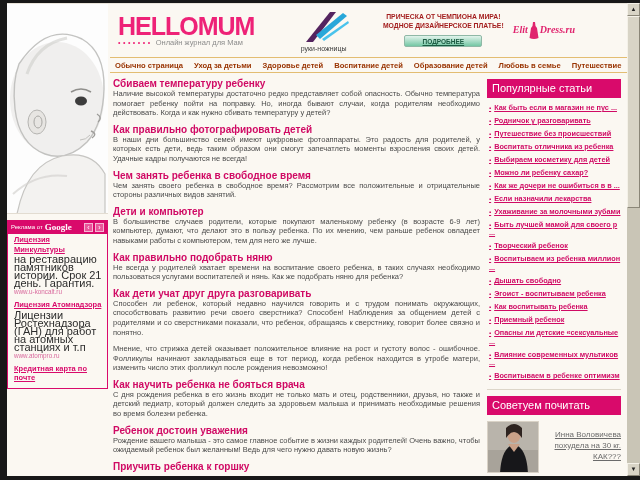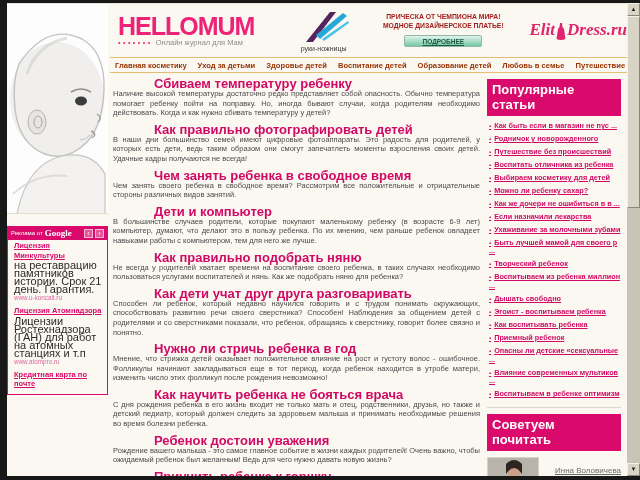--- a/index.html
+++ b/index.html
@@ -12,21 +12,21 @@
   .scrollbar { width:13px; background:#c9c5b6; display:flex; flex-direction:column; position:relative; }
   .sb-btn { height:13px; background:#d8d4c6; border:1px solid; border-color:#f4f1e8 #8a8678 #8a8678 #f4f1e8;
             font-size:6px; color:#222; text-align:center; line-height:11px; }
   .sb-thumb { position:absolute; top:13px; left:0; right:0; height:192px; background:#d8d4c6;
               border:1px solid; border-color:#f4f1e8 #8a8678 #8a8678 #f4f1e8; }
   .sb-down { position:absolute; bottom:0; left:0; right:0; }
 
   
   .left-col { position:absolute; left:0; top:0; width:101px; height:100%; }
   .baby-art { height:210px; background:#fdfdfd; border-bottom:1px solid #e2dcd1; overflow:hidden; }
-  .gads { margin-top:12px; border:1px solid #d90a6b; border-top:none; }
+  .gads { margin-top:6px; border:1px solid #d90a6b; border-top:none; }
   .gads-head { background:#d90a6b; color:#fff; height:14px; display:flex; align-items:center; padding:0 3px; }
   .gads-head .lbl { font-size:6px; }
   .gads-head .brand { font-family:"Liberation Serif", serif; font-size:9px; font-weight:bold; margin-left:2px; flex:1; }
   .gads-arrow { width:9px; height:9px; background:#e9559a; color:#fff; font-size:7px; line-height:8px;
                 text-align:center; margin-left:2px; border:1px solid #f6b6d4; }
   .gad { padding:1px 5px 4px 6px; }
   .gad-title { display:block; color:#d90a6b; font-weight:bold; font-size:7.5px; line-height:9.5px;
                text-decoration:underline; cursor:pointer; }
   .gad-text { font-size:11px; color:#2b2b2b; line-height:8px; margin-top:1px; }
   .gad-url { font-size:6.3px; color:#d9699d; margin-top:1px; word-break:break-all; }
@@ -39,39 +39,39 @@
   .logo-sub { display:flex; align-items:center; }
   .logo-dots { color:#ee2277; font-size:7px; letter-spacing:2.5px; margin-right:3px; }
   .logo-subtitle { color:#8c8c8c; font-size:7.5px; }
   .scissors-ad { width:110px; text-align:center; cursor:pointer; }
   .scissors-ad .txt { font-size:7px; color:#3a3a3a; margin-top:-2px; }
   .promo { width:152px; text-align:center; cursor:pointer; }
   .promo-line { color:#a31d1d; font-weight:bold; font-size:6.8px; line-height:8.5px; }
   .promo-btn { display:inline-block; margin-top:3px; width:78px; height:12px; line-height:11px;
                background:linear-gradient(#e2f4ec,#74c7a4); border:1px solid #8fb8a6; border-radius:2px;
                font-size:6.5px; font-weight:bold; color:#1c5c43; text-decoration:underline; cursor:pointer; }
-  .elit { width:125px; text-align:right; color:#e0246e; cursor:pointer;
-          font-family:"Liberation Serif", serif; font-style:italic; font-weight:bold; font-size:17px; }
+  .elit { width:125px; text-align:left; color:#e0246e; cursor:pointer;
+          font-family:"Liberation Serif", serif; font-style:italic; font-weight:bold; font-size:10px; }
   .elit svg { vertical-align:middle; margin:0 1px; }
 
   
   .nav { border-top:1px solid #e3bd72; border-bottom:1px solid #e3bd72; height:16px;
          display:flex; align-items:center; gap:11px; padding-left:5px; }
   .nav a { color:#993300; font-weight:bold; font-size:7.6px; text-decoration:none; cursor:pointer; white-space:nowrap; }
 
   
   .content-row { display:flex; }
   .articles { flex:1; padding:6px 7px 0 3px; }
   .article { margin-bottom:7px; }
-  .article h3 { color:#d00a64; font-size:13px; line-height:10px; cursor:pointer;margin-left:41px; }
+  .article h3 { color:#d00a64; font-size:10px; line-height:10px; cursor:pointer; }
   .article p { color:#4a4a4a; font-size:7.5px; line-height:9.6px; text-align:justify; }
 
   
   .sidebar-right { width:140px; padding:6px 6px 0 0; }
-  .side-head { background:#d90a6b; color:#fff; font-weight:bold; font-size:13px;
+  .side-head { background:#d90a6b; color:#fff; font-weight:normal; font-size:11px;
                padding:3px 5px 4px; margin-bottom:6px; }
   .pop-item { display:block; color:#d00a64; font-weight:bold; font-size:7.3px; line-height:8.6px;
               text-decoration:underline; margin:0 0 4.4px 2px; cursor:pointer; }
   .pop-item::before { content:"▪"; color:#d00a64; font-size:6px; margin-right:3px; text-decoration:none; }
   .rec-sep { border-top:1px solid #ddd6c9; margin:8px 0 6px; }
   .rec-item { display:flex; gap:6px; margin-bottom:9px;text-align:right; }
   .rec-thumb { width:52px; height:52px; flex:none; border:1px solid #d9d2c6; overflow:hidden; cursor:pointer; }
   .rec-link { color:#6b6b6b; font-size:8px; line-height:11px; text-decoration:underline;
               cursor:pointer; padding-top:8px; }
 </style>
@@ -158,21 +158,21 @@
 
         <div class="elit">
           <span>Elit</span><svg width="10" height="18" viewBox="0 0 10 18">
               <path d="M4 0 L6 0 L6.5 4 L8 6 L9.5 16 Q5 18 0.5 16 L2 6 L3.5 4 Z" fill="#e0246e"></path>
             </svg><span>Dress.ru</span>
         </div>
       </div>
 
       <div class="nav">
 
-      <a>Главная косметику</a>
+      <a>Обычно страница</a>
           <a>Уход за детьми</a>
           <a>Здоровье детей</a>
           <a>Воспитание детей</a>
           <a>Образование детей</a>
           <a>Любовь в семье</a>
           <a>Путешествие</a>
         </div>
 
       <div class="content-row">
 
@@ -202,21 +202,20 @@
               <h3>Как правильно подобрать няню</h3>
               <p>Не всегда у родителей хватает времени на воспитание своего ребенка, в таких случаях необходимо пользоваться услугами воспитателей и нянь. Как же подобрать няню для ребенка?</p>
             </div>
 
             <div class="article">
               <h3>Как дети учат друг друга разговаривать</h3>
               <p>Способен ли ребенок, который недавно научился говорить и с трудом понимать окружающих, способствовать развитию речи своего сверстника? Способен! Наблюдения за общением детей с родителями и со сверстниками показали, что ребенок, обращаясь к сверстнику, говорит более связно и понятно.</p>
             </div>
 
             <div class="article">
-              <h3>Нужно ли стричь ребенка в год</h3>
               <p>Мнение, что стрижка детей оказывает положительное влияние на рост и густоту волос - ошибочное. Фолликулы начинают закладываться еще в тот период, когда ребенок находится в утробе матери, изменить число этих фолликул после рождения невозможно!</p>
             </div>
 
             <div class="article">
               <h3>Как научить ребенка не бояться врача</h3>
               <p>С дня рождения ребенка в его жизнь входит не только мать и отец, родственники, друзья, но также и детский педиатр, который должен следить за здоровьем малыша и принимать необходимые решения во время болезни ребенка.</p>
             </div>
 
             <div class="article">
               <h3>Ребенок достоин уважения</h3>
@@ -227,21 +226,21 @@
               <h3>Приучить ребенка к горшку</h3>
 
             </div>
           </div>
 
         <div class="sidebar-right">
           <div class="side-head">Популярные статьи</div>
           <div>
 
           <a class="pop-item">Как быть если в магазин не пус ...</a>
-              <a class="pop-item">Родничок у новорожденного</a>
+              <a class="pop-item">Родничок у разговаривать</a>
               <a class="pop-item">Путешествие без происшествий</a>
               <a class="pop-item">Воспитать отличника из ребенка</a>
               <a class="pop-item">Выбираем косметику для детей</a>
               <a class="pop-item">Можно ли ребенку сахар?</a>
               <a class="pop-item">Как же дочери не ошибиться в в ...</a>
               <a class="pop-item">Если назначили лекарства</a>
               <a class="pop-item">Ухаживание за молочными зубами</a>
               <a class="pop-item">Быть лучшей мамой для своего р ...</a>
               <a class="pop-item">Творческий ребенок</a>
               <a class="pop-item">Воспитываем из ребенка миллион ...</a>

